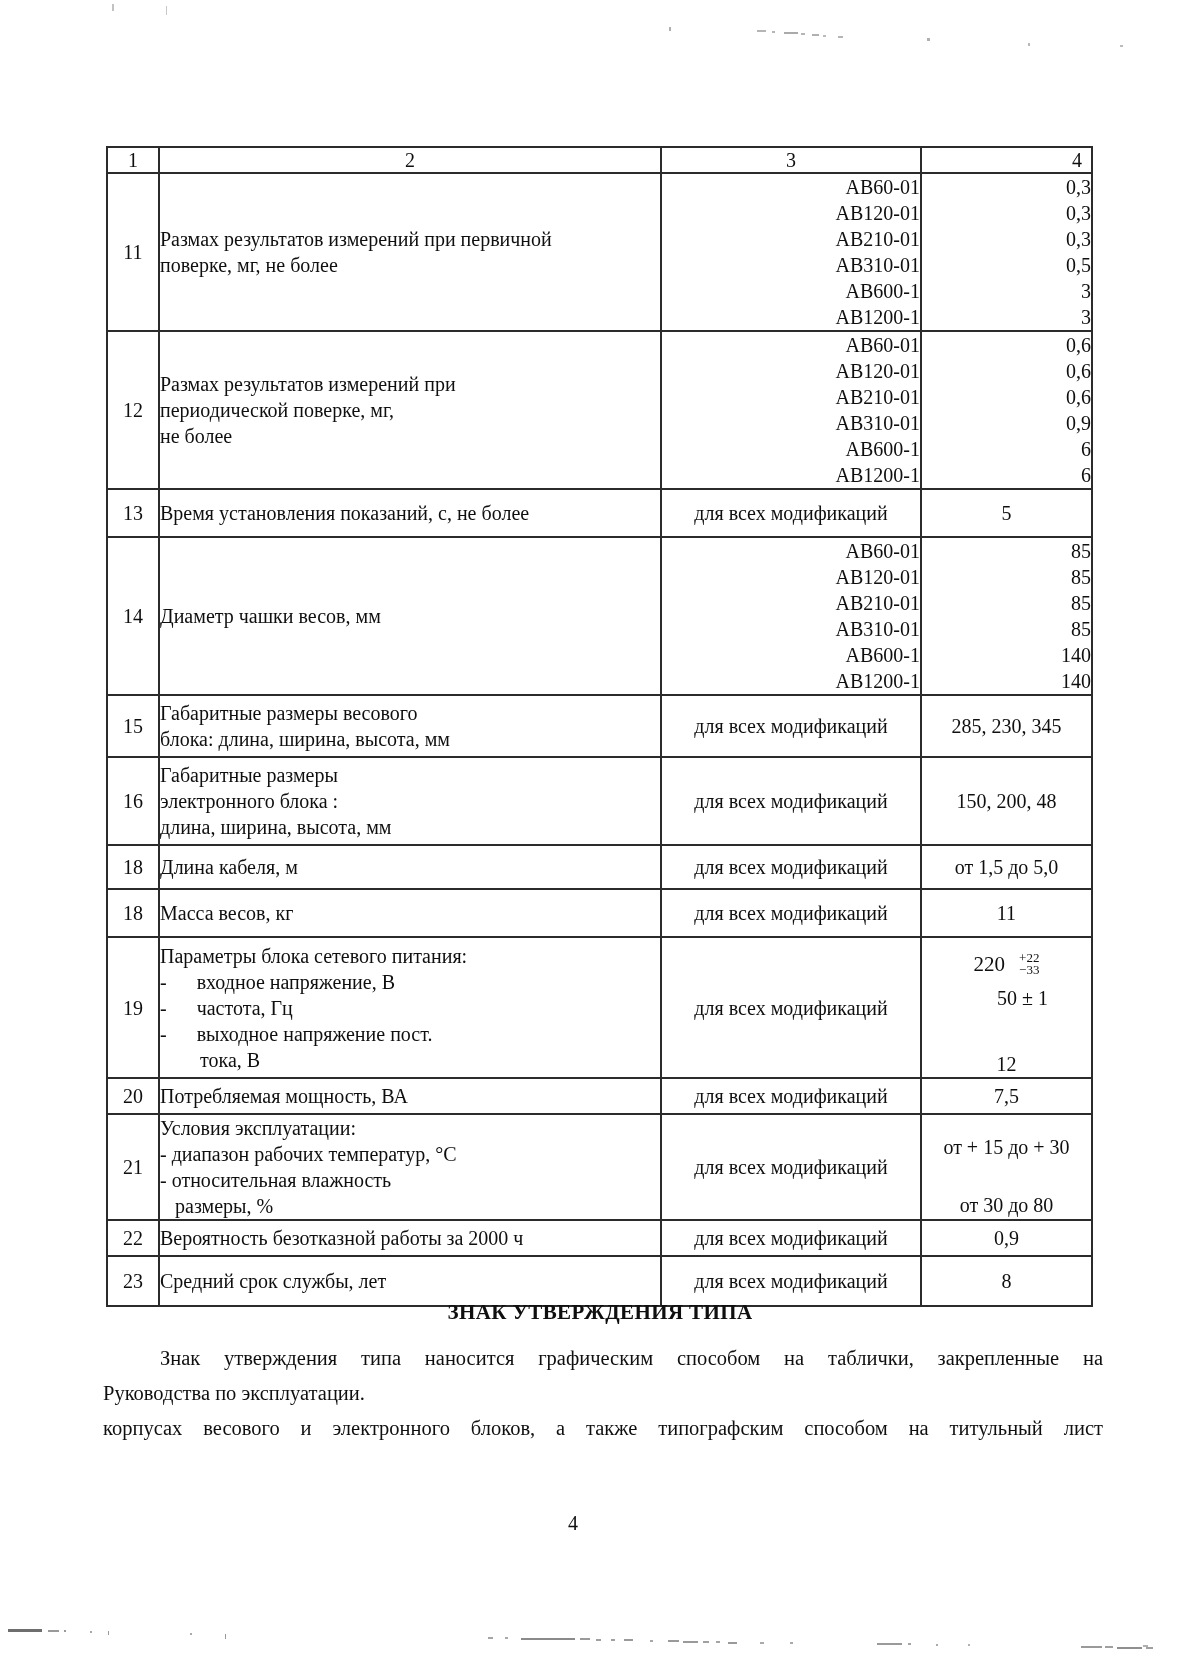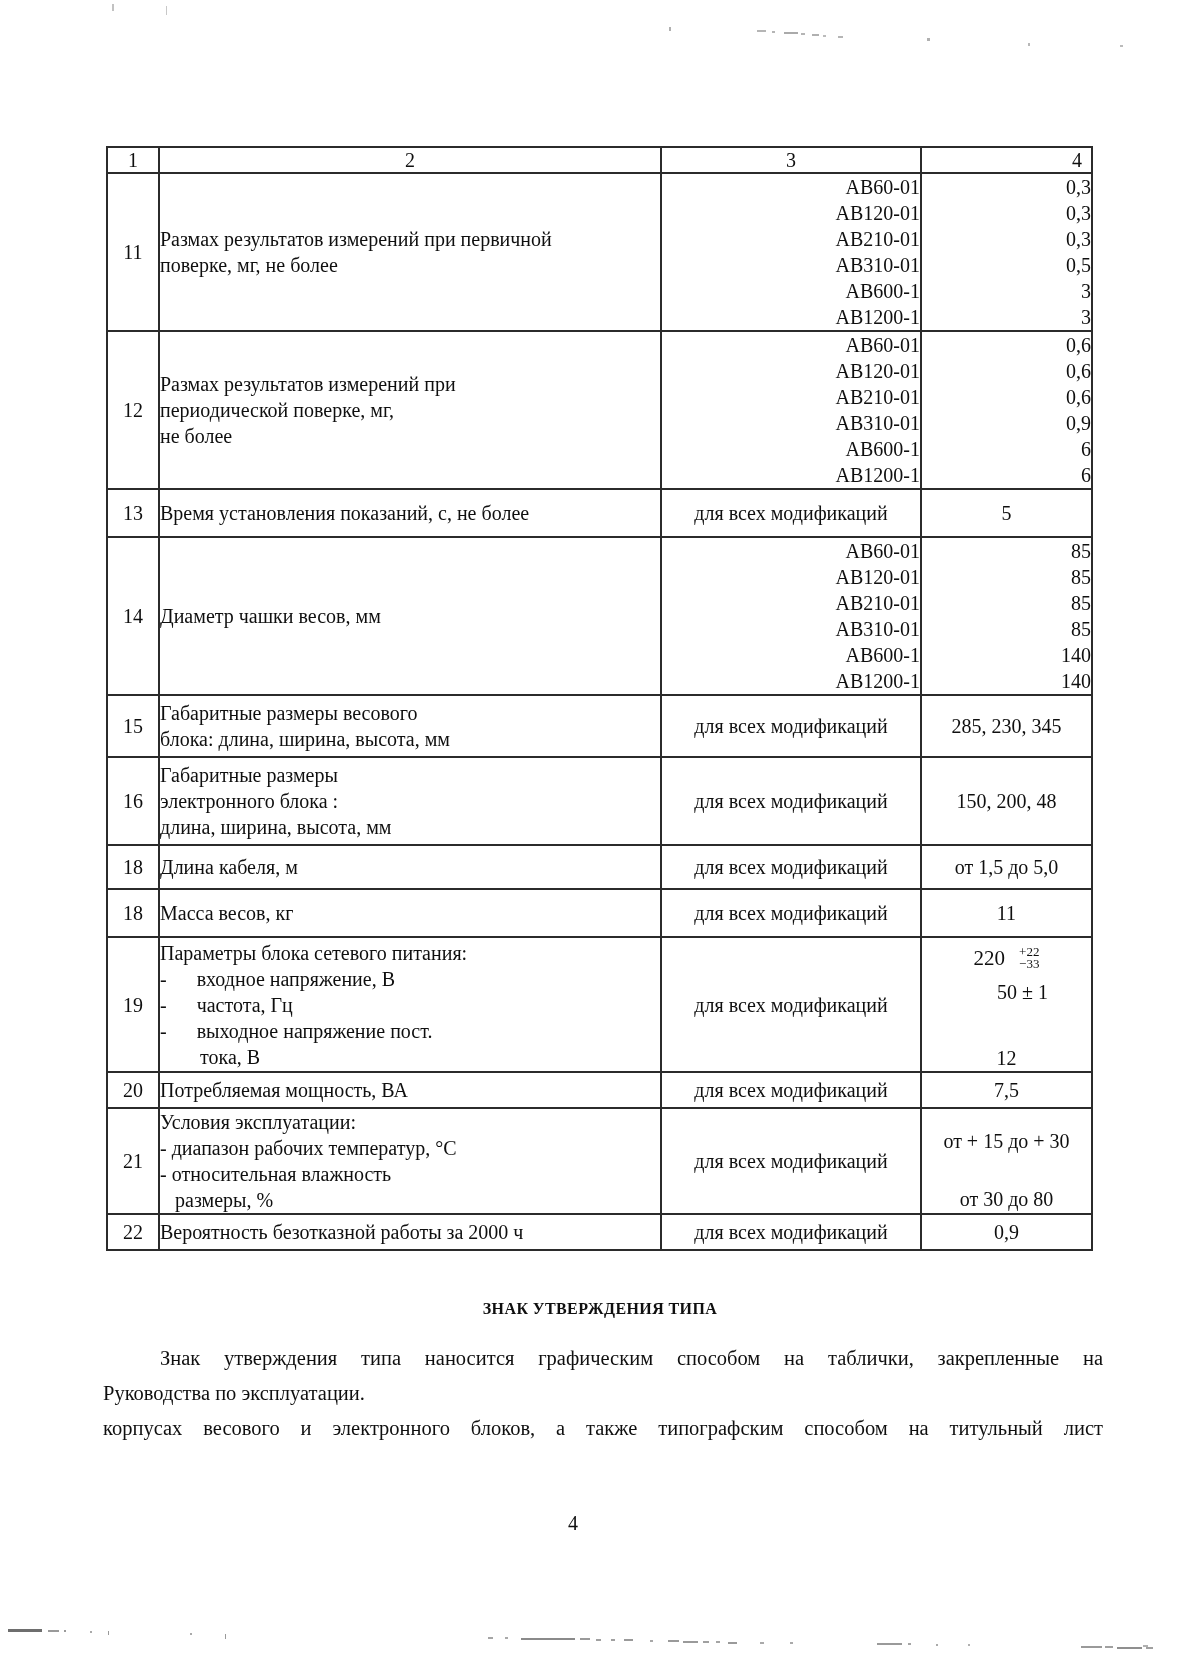--- a/index.html
+++ b/index.html
@@ -44,35 +44,35 @@
   tr.r15 td{height:60px;}
   tr.r16 td{height:86px;}
   tr.r17 td{height:42px;}
   tr.r18 td{height:46px;}
   tr.r20 td{height:34px;}
   tr.r22 td{height:34px;}
   tr.r23 td{height:48px;}
 
   
   td.vpower{vertical-align:top;text-align:center;}
-  .voltage{margin-top:8px;display:flex;justify-content:center;align-items:center;gap:14px;}
+  .voltage{margin-top:14px;display:flex;justify-content:center;align-items:center;gap:14px;}
   .vbase{font-size:21px;line-height:22px;}
   .vstack{display:flex;flex-direction:column;font-size:13px;line-height:12px;text-align:left;}
   .v-freq{margin-top:9px;line-height:26px;padding-left:32px;}
   .v-out{margin-top:40px;line-height:26px;}
 
   
   td.vcond{vertical-align:top;text-align:center;}
   .c-temp{margin-top:18px;line-height:26px;}
   .c-hum{margin-top:32px;line-height:26px;}
 
   
   .section-title{
     position:absolute;top:1300px;left:0;width:1200px;
-    text-align:center;font-size:16px;font-weight:bold;
+    text-align:center;font-size:21px;font-weight:bold;
     letter-spacing:0.4px;
   }
   .para{
     position:absolute;top:1341px;left:103px;width:1000px;
     font-size:20.5px;line-height:35px;
   }
   .pline{text-align:justify;text-align-last:justify;}
   .pline-first{text-indent:57px;}
   .pline-last{text-align-last:left;}
 
@@ -307,20 +307,28 @@
           </td>
         </tr>
         <tr class="kind-all r22">
           <td class="num">22</td>
           <td class="param">
             <div class="pl">Вероятность безотказной работы за 2000 ч</div>
           </td>
           <td class="allmod">для всех модификаций</td>
           <td class="vmid">0,9</td>
         </tr>
+        <tr class="kind-all r23">
+          <td class="num">23</td>
+          <td class="param">
+            <div class="pl">Средний срок службы, лет</div>
+          </td>
+          <td class="allmod">для всех модификаций</td>
+          <td class="vmid">8</td>
+        </tr>
       </tbody>
   </table>
 
   <div class="section-title">ЗНАК УТВЕРЖДЕНИЯ ТИПА</div>
 
   <div class="para">
     <div class="pline pline-first">Знак утверждения типа наносится графическим способом на таблички, закрепленные на</div>
     <div class="pline pline-last">Руководства по эксплуатации.</div>
     <div class="pline">корпусах весового и электронного блоков, а также типографским способом на титульный лист</div>
   </div>

